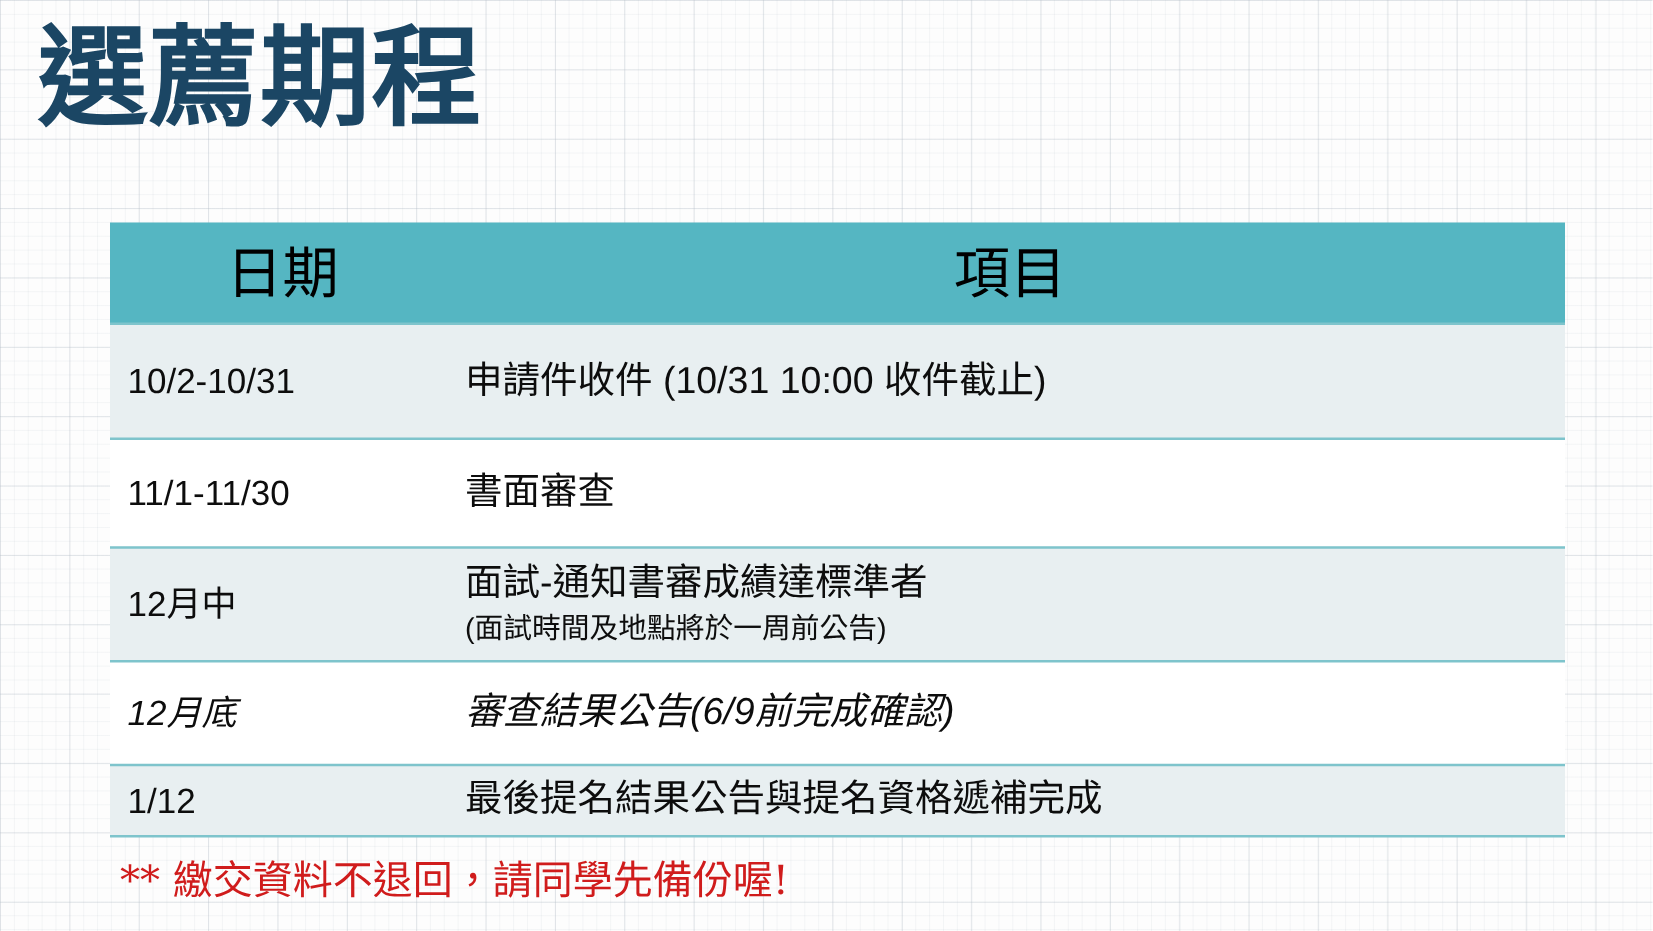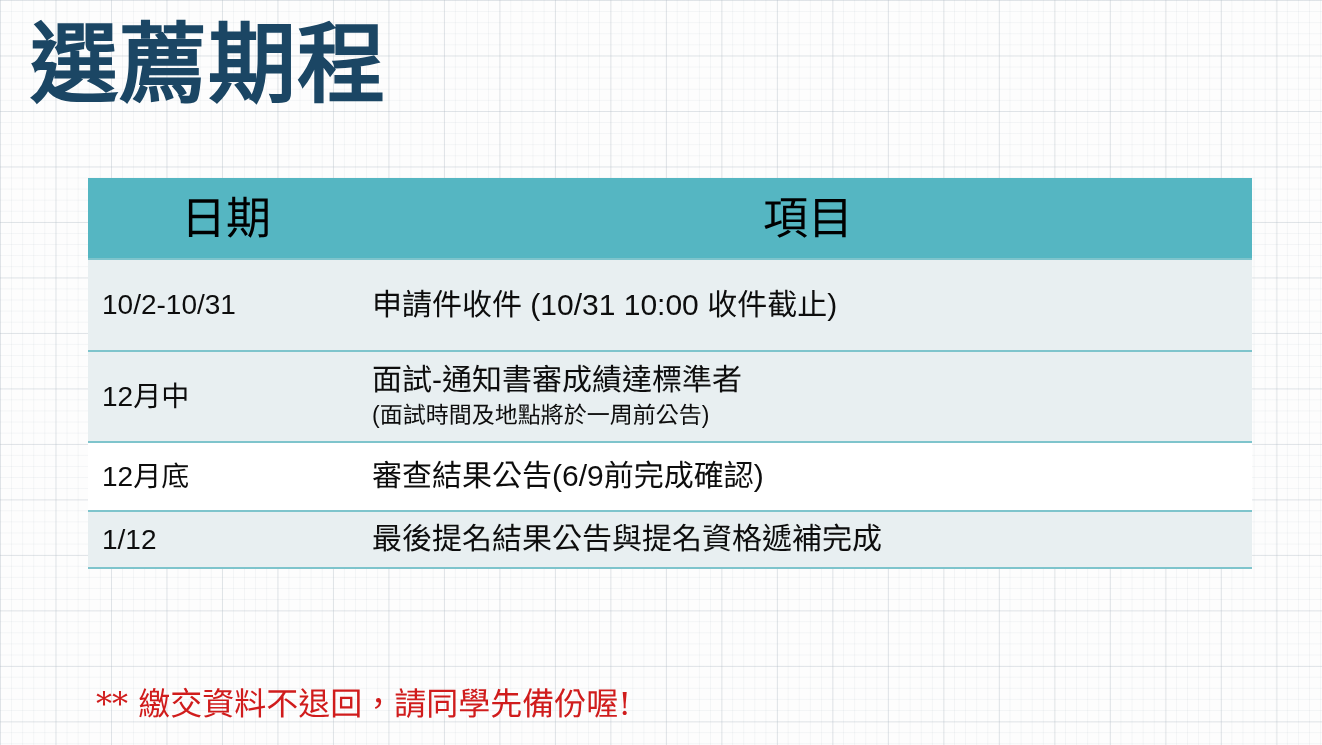--- a/index.html
+++ b/index.html
@@ -41,21 +41,21 @@
   #page-title {
     position: absolute;
     left: 30px;
     top: 16px;
     font-size: 88px;
     line-height: 1.12;
     font-weight: 700;
     color: #1b4664;
     letter-spacing: 1px;
     white-space: nowrap;
-    font-family: Liberation Sans, sans-serif;
+    font-family: Liberation Serif, serif;
   }
 
   
   #schedule-table {
     position: absolute;
     left: 88px;
     top: 178px;
     width: 1164px;
     border-collapse: collapse;
     table-layout: fixed;
@@ -110,21 +110,21 @@
   #schedule-table tbody td.cell-item .item-sub {
     display: block;
     font-size: 23px;
     line-height: 1.25;
     margin-top: 3px;
   }
 
   #schedule-table tbody tr.row-h1 { height: 92px; }
   #schedule-table tbody tr.row-h2 { height: 87px; }
   #schedule-table tbody tr.row-h3 { height: 91px; }
-  #schedule-table tbody tr.row-h4 { height: 69px; }
+  #schedule-table tbody tr.row-h4 { height: 83px; font-style: italic; }
   #schedule-table tbody tr.row-h5 { height: 57px; }
 
   
   #footnote {
     position: absolute;
     left: 96px;
     top: 685px;
     font-size: 32px;
     line-height: 1.2;
     color: #d01c1c;
@@ -152,20 +152,26 @@
     </thead>
     <tbody>
 
       <tr class="band-tint row-h1">
         <td class="cell-date">10/2-10/31</td>
         <td class="cell-item">
           <span>申請件收件 (10/31 10:00 收件截止)</span>
         </td>
       </tr>
 
+      <tr class="band-plain row-h2">
+        <td class="cell-date">11/1-11/30</td>
+        <td class="cell-item">
+          <span>書面審查</span>
+        </td>
+      </tr>
 
       <tr class="band-tint row-h3">
         <td class="cell-date">12月中</td>
         <td class="cell-item">
           <span>面試-通知書審成績達標準者</span>
           <span class="item-sub">(面試時間及地點將於一周前公告)</span>
         </td>
       </tr>
 
       <tr class="band-plain row-h4">

